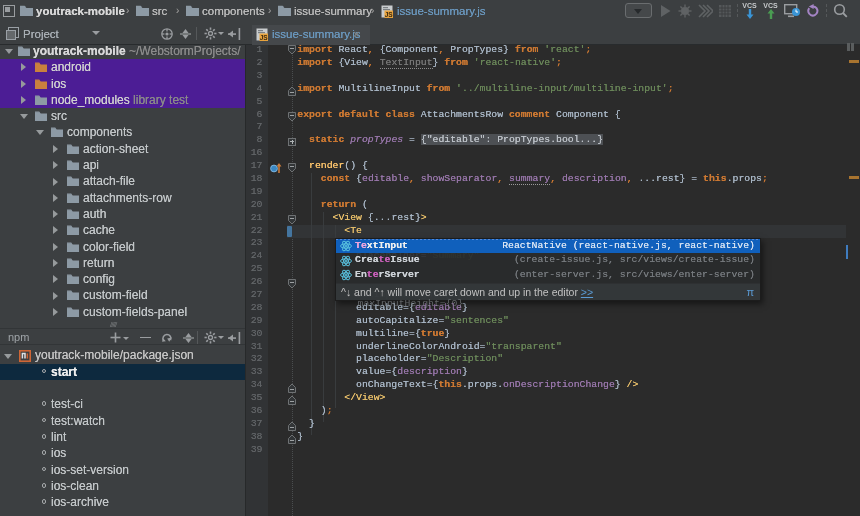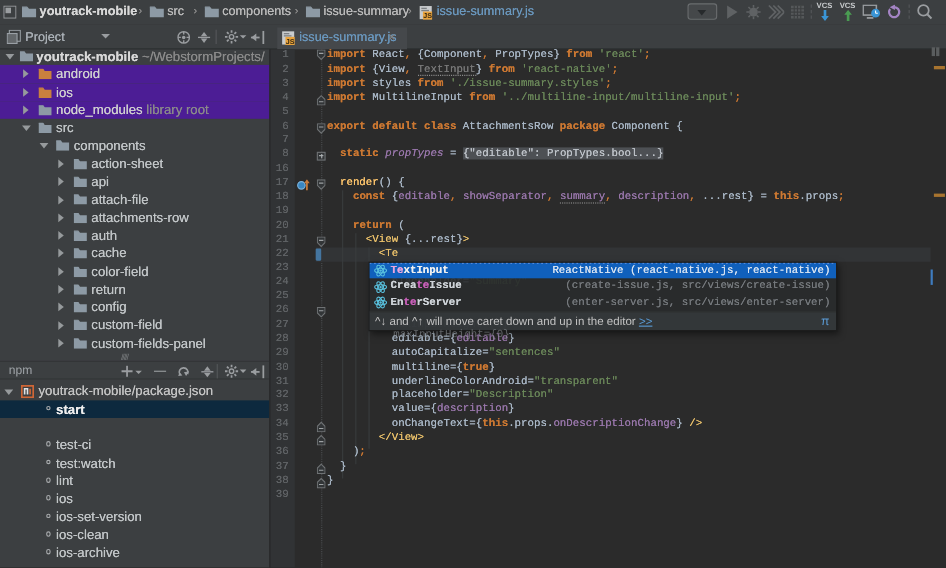--- a/index.html
+++ b/index.html
@@ -241,21 +241,21 @@
           <path d="M0 0.6 L4.2 0.6 L5.2 1.7 L0 1.7 Z" fill="#c9803e"></path>
         </svg>
         <span class="tlab" style="left:51px;color:#d0d0d0">ios</span>
       </div>
     <div class="trow brown" style="top:46.85px">
         <span class="arrow ar-r" style="left:21px"></span>
         <svg class="fld" style="left:35px" width="13" height="11" viewBox="0 0 12 10">
           <path d="M0 1.2 L4.5 1.2 L5.8 2.6 L12 2.6 L12 10 L0 10 Z" fill="#8d9aa5"></path>
           <path d="M0 0.6 L4.2 0.6 L5.2 1.7 L0 1.7 Z" fill="#8d9aa5"></path>
         </svg>
-        <span class="tlab" style="left:51px;color:#d0d0d0">node_modules <span class="grey">library root</span></span>
+        <span class="tlab" style="left:51px;color:#d0d0d0">node_modules <span class="grey">library test</span></span>
       </div>
     <div class="trow" style="top:63.15px">
         <span class="arrow ar-d" style="left:20px"></span>
         <svg class="fld" style="left:35px" width="13" height="11" viewBox="0 0 12 10">
           <path d="M0 1.2 L4.5 1.2 L5.8 2.6 L12 2.6 L12 10 L0 10 Z" fill="#8d9aa5"></path>
           <path d="M0 0.6 L4.2 0.6 L5.2 1.7 L0 1.7 Z" fill="#8d9aa5"></path>
         </svg>
         <span class="tlab" style="left:51px">src</span>
       </div>
     <div class="trow" style="top:79.45px">
@@ -455,32 +455,31 @@
     <div class="ln" style="top:-0.90px">
         <span class="num">1</span>
         <span class="code"><span class="kw">import</span> React<span class="o">,</span> {Component<span class="o">,</span> PropTypes} <span class="kw">from</span> <span class="str">'react'</span><span class="o">;</span></span>
       </div>
     <div class="ln" style="top:11.99px">
         <span class="num">2</span>
         <span class="code"><span class="kw">import</span> {View<span class="o">,</span> <span class="unused">TextInput</span>} <span class="kw">from</span> <span class="str">'react-native'</span><span class="o">;</span></span>
       </div>
     <div class="ln" style="top:24.88px">
         <span class="num">3</span>
-        <span class="code"><span class="kw">import</span> styles <span class="kw">from</span> <span class="str">'./issue-summary.styles'</span><span class="o">;</span></span>
       </div>
     <div class="ln" style="top:37.77px">
         <span class="num">4</span>
         <span class="code"><span class="kw">import</span> MultilineInput <span class="kw">from</span> <span class="str">'../multiline-input/multiline-input'</span><span class="o">;</span></span>
       </div>
     <div class="ln" style="top:50.66px">
         <span class="num">5</span>
       </div>
     <div class="ln" style="top:63.55px">
         <span class="num">6</span>
-        <span class="code"><span class="kw">export default class</span> AttachmentsRow <span class="kw">package</span> Component {</span>
+        <span class="code"><span class="kw">export default class</span> AttachmentsRow <span class="kw">comment</span> Component {</span>
       </div>
     <div class="ln" style="top:76.44px">
         <span class="num">7</span>
       </div>
     <div class="ln" style="top:89.33px">
         <span class="num">8</span>
         <span class="code">  <span class="kw">static</span> <span class="puri">propTypes</span> = <span class="foldbg">{"editable": PropTypes.bool...}</span></span>
       </div>
     <div class="ln" style="top:102.22px">
         <span class="num">16</span>

